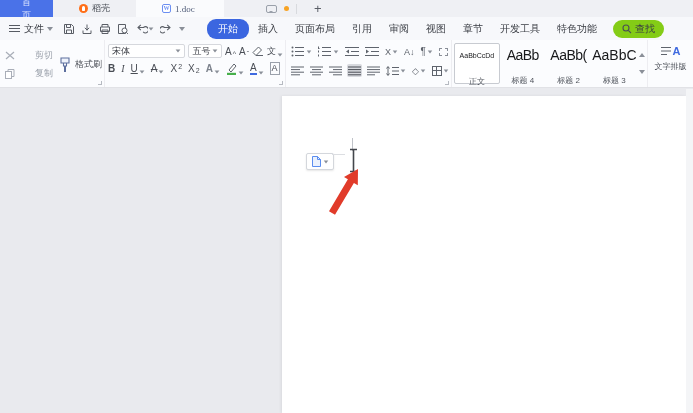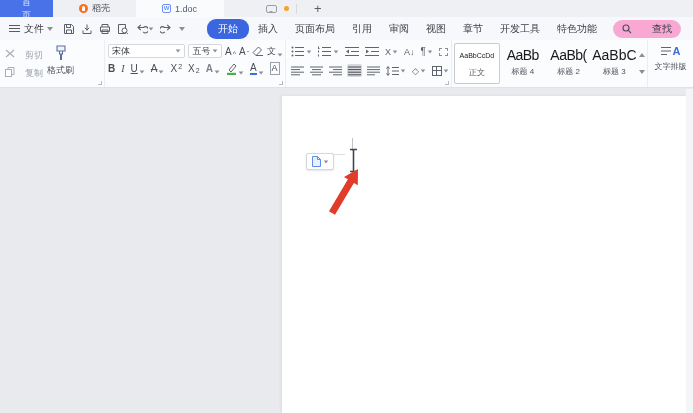--- a/index.html
+++ b/index.html
@@ -4,55 +4,55 @@
 <style>
   * { box-sizing: border-box; margin:0; padding:0; }
   html,body { width:693px; height:413px; }
   body { font-family:"Liberation Sans","DejaVu Sans",sans-serif; overflow:hidden; }
   .app { position:relative; width:693px; height:413px; background:#e9eaee; }
 
   
   .tabbar { position:absolute; top:0; left:0; right:0; height:17px; background:#eff0f4; display:flex; align-items:stretch; }
   .tab { display:flex; align-items:center; gap:4px; padding:0 26px; font-size:9px; color:#474b53; cursor:default; }
   .tab-home { width:53px; justify-content:center; background:#4a72e8; color:#dbe4ff; }
-  .tab-doc { background:#fafbfd; color:#4e5a77; min-width:88px; }
+  .tab-doc { background:#fafbfd; color:#4e5a77; min-width:88px;font-family:Liberation Serif, serif; }
   .flame { width:9px; height:9px; border-radius:50%; background:#ff6e17; position:relative; }
   .flame::after { content:""; position:absolute; left:3px; top:2px; width:3px; height:5px; background:#fff; border-radius:2px 2px 1px 1px; }
   .docico { width:9px; height:9px; border:1px solid #6b8ff2; border-radius:2px; color:#6b8ff2; font-size:6px; line-height:7px; text-align:center; font-weight:bold; background:#fff; }
   .tb-right { display:flex; align-items:center; gap:7px; margin-left:42px; }
   .chat { width:11px; height:8px; border:1px solid #9aa0aa; border-radius:2px; position:relative; }
   .chat::after { content:""; position:absolute; left:2px; bottom:-3px; border:2px solid transparent; border-top-color:#9aa0aa; }
   .odot { width:5px; height:5px; border-radius:50%; background:#f7a325; }
   .vsep { width:1px; height:10px; background:#d8dade; }
   .plus { font-size:13px; color:#5a5e66; padding:0 10px; }
 
   
   .menubar { position:absolute; top:17px; left:0; right:0; height:23px; background:#f7f8fb; display:flex; align-items:center; font-size:10px; color:#3a3d44; }
   .burger { width:11px; height:7px; border-top:1px solid #565a62; border-bottom:1px solid #565a62; position:relative; margin:0 4px 0 9px; }
   .burger::after { content:""; position:absolute; left:0; top:2px; width:11px; height:1px; background:#565a62; }
   .cv { width:0; height:0; border-left:3px solid transparent; border-right:3px solid transparent; border-top:4px solid #8a8f98; display:inline-block; }
   .qicons { display:flex; align-items:center; gap:6px; margin-left:10px; color:#5a5e66; }
   .qbtn { display:flex; align-items:center; }
   .mtabs { display:flex; align-items:center; gap:1px; margin-left:22px; }
   .mtab { padding:2px 8px; font-size:10px; color:#3a3d44; border-radius:9px; white-space:nowrap; }
   .mtab.active { background:#3b66e0; color:#fff; padding:3px 11px; }
-  .findpill { display:flex; align-items:center; gap:20px; margin-left:8px; background:#f9a8d4; border-radius:9px; padding:2px 9px; color:#3a3d44; }
+  .findpill { display:flex; align-items:center; gap:3px; margin-left:8px; background:#84cc16; border-radius:9px; padding:2px 9px; color:#3a3d44; }
 
   
   .ribbon { position:absolute; top:40px; left:0; right:0; height:48px; background:#fbfcfe; border-bottom:1px solid #e1e2e6; display:flex; }
   .grp { position:relative; border-right:1px solid #ededf1; height:100%; }
   .lbl9 { font-size:9px; color:#4a4e56; white-space:nowrap; }
   .muted { color:#9ba1ab; }
-  .btn { display:flex; gap:10px; cursor:default; }
+  .btn { display:flex; align-items:center; gap:20px; cursor:default; }
   .launch { position:absolute; right:2px; bottom:2px; width:4px; height:4px; border-right:1px solid #b6bac1; border-bottom:1px solid #b6bac1; }
 
   .g-clip { width:105px; display:flex; padding:4px 2px 2px 5px; gap:4px; }
   .pastecol { display:flex; flex-direction:column; align-items:center; gap:2px; width:30px; }
   .cutcopy { display:flex; flex-direction:column; justify-content:center; gap:5px; }
-  .fpcol { display:flex; flex-direction:column; align-items:center; gap:2px; }
+  .fpcol { display:flex; flex-direction:row; align-items:center; gap:2px; }
 
   .g-font { width:181px; display:flex; flex-direction:column; padding:4px 2px 0 3px; gap:4px; }
   .frow { display:flex; align-items:center; gap:3px; }
   .combo { display:flex; align-items:center; justify-content:space-between; border:1px solid #d6d8dd; background:#fff; border-radius:2px; height:14px; padding:0 3px; font-size:9px; color:#3a3d44; }
   .c-fam { width:84px; } .c-size { width:36px; }
   .fbtn { font-size:10px; color:#4a4e56; display:flex; align-items:flex-end; gap:1px; line-height:11px; }
   .sup { font-size:7px; line-height:7px; }
   .uline { border-bottom:2px solid #3f6ae0; }
   .abox { border:1px solid #9ba1ab; padding:0 1px; font-size:9px; }
 
@@ -62,21 +62,21 @@
   .pbtn.sel { background:#d7d9de; }
   .dash { width:9px; height:8px; border:1px dashed #8a8f98; }
   .bdr { width:10px; height:10px; border:1px solid #5f646d;
          background:linear-gradient(#5f646d,#5f646d) center/100% 1px no-repeat,
                     linear-gradient(#5f646d,#5f646d) center/1px 100% no-repeat; }
   .diam { font-size:9px; color:#5f646d; line-height:10px; }
 
   .g-styles { width:196px; display:flex; align-items:stretch; padding:3px 0 3px 2px; }
   .card { width:47px; text-align:center; padding-top:2px; }
   .card .prev { height:20px; line-height:20px; white-space:nowrap; overflow:hidden; color:#17181a; }
-  .card .lbl { font-size:8px; color:#50545c; margin-top:1px; }
+  .card .lbl { font-size:8px; color:#50545c; margin-top:10px; }
   .card.sel { border:1px solid #c8cbd1; background:#fff; border-radius:2px; }
   .p-body { font-size:7px; }
   .p-h { font-size:14px; font-weight:normal; letter-spacing:-0.5px; }
   .p-h3 { font-size:14px; font-weight:normal; }
   .scrollcol { width:10px; display:flex; flex-direction:column; align-items:center; justify-content:space-around; padding:4px 0; }
   .cu { width:0; height:0; border-left:3px solid transparent; border-right:3px solid transparent; border-bottom:4px solid #8a8f98; }
 
   .g-text { width:45px; display:flex; flex-direction:column; align-items:center; padding-top:6px; gap:4px; border-right:none; }
   .tlico { display:flex; align-items:center; gap:2px; }
   .tlA { color:#3f6ae0; font-weight:bold; font-size:11px; line-height:11px; }

